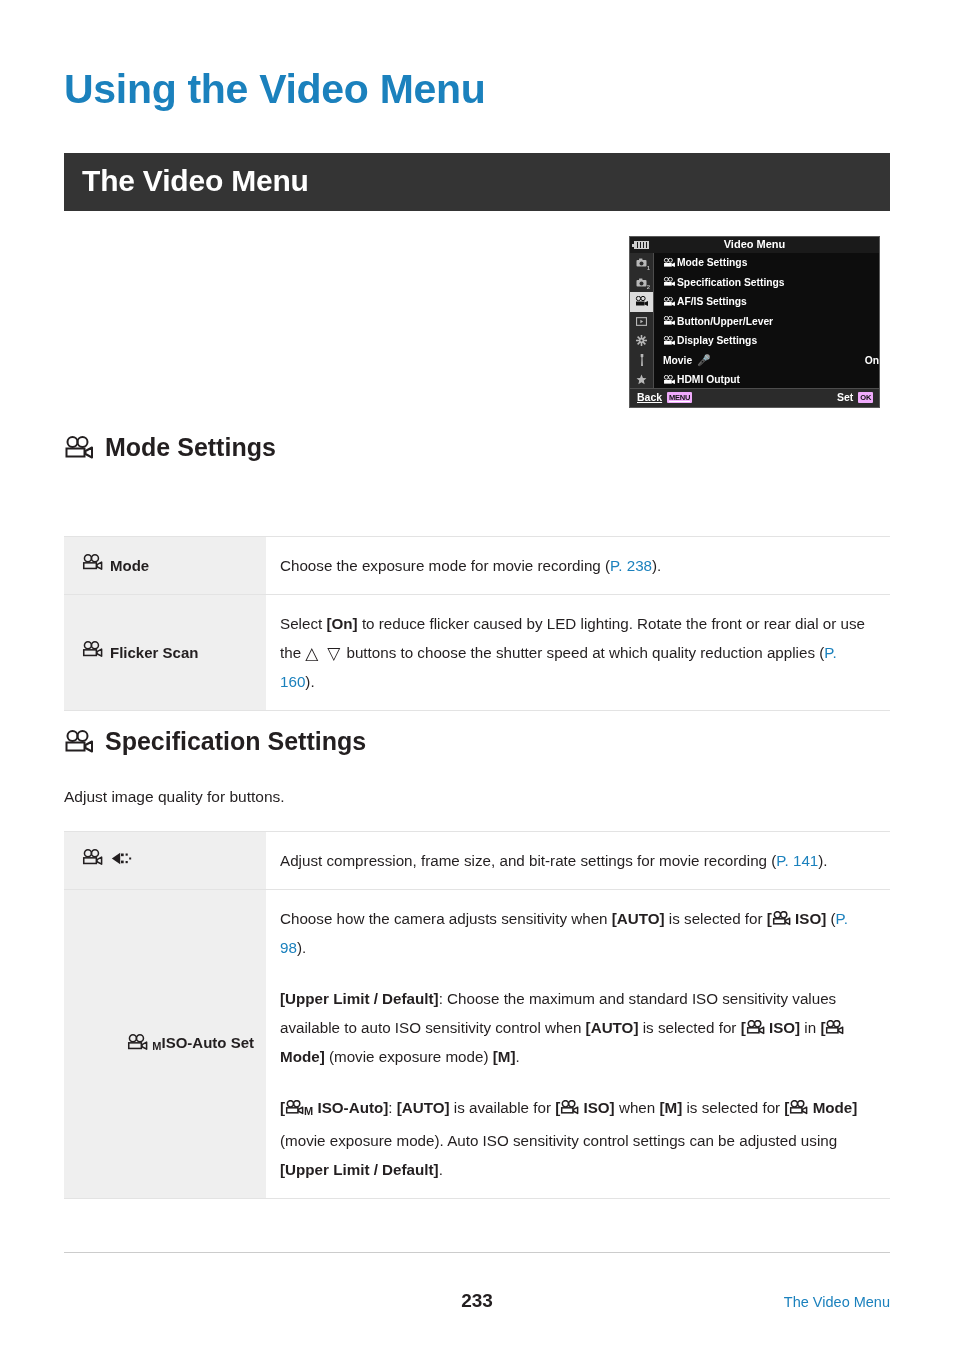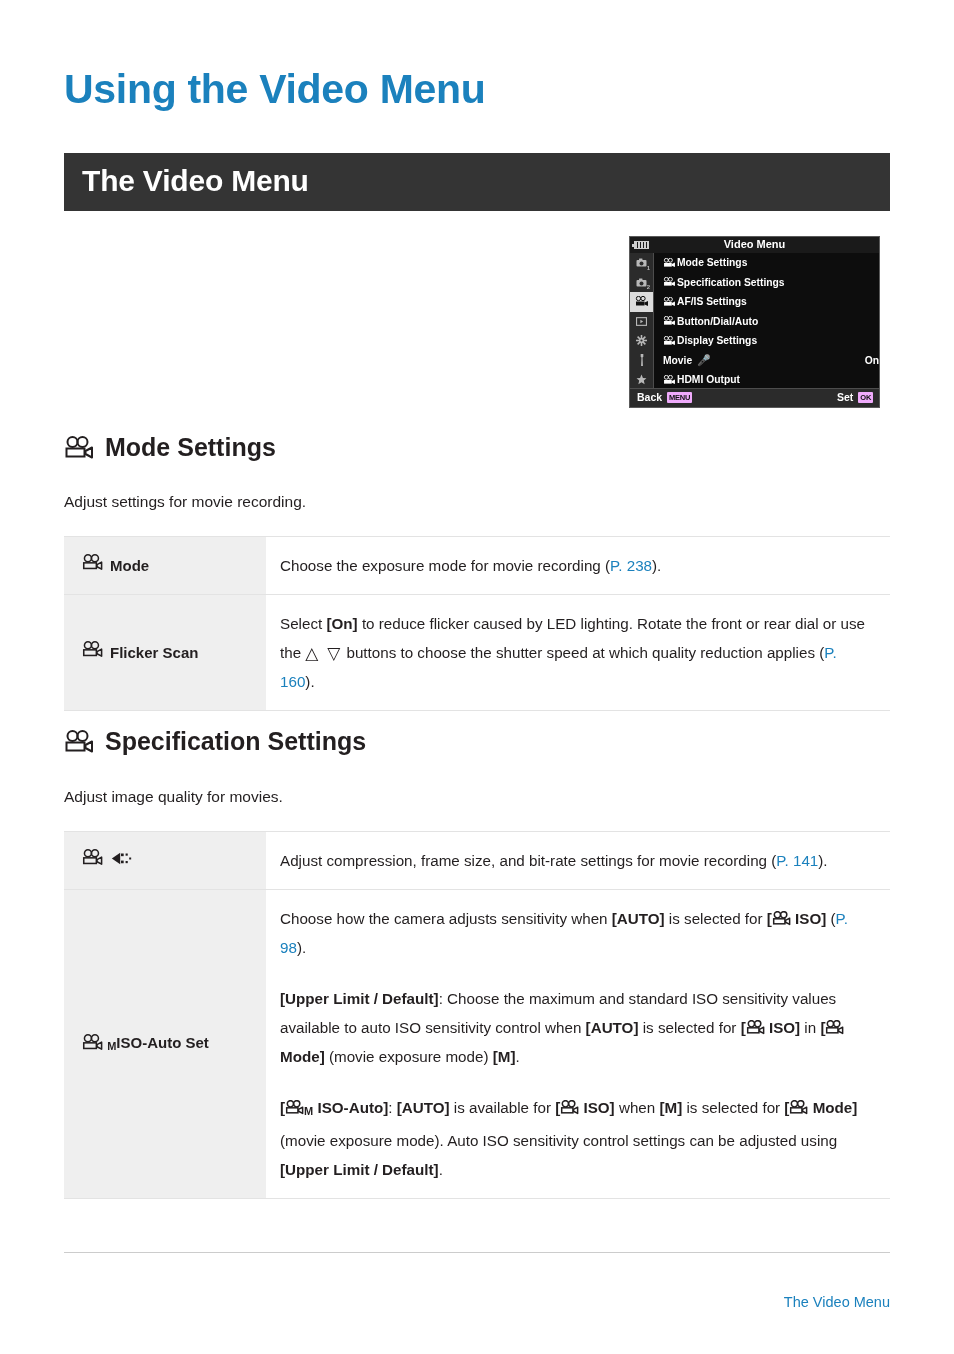--- a/index.html
+++ b/index.html
@@ -190,20 +190,21 @@
     border-top: 1px solid #4d4d4d;
   }
   .menu-footer .fl {
     position: absolute;
     left: 7px; top: 2px;
     font-size: 10.5px;
     font-weight: bold;
     color: #ffffff;
     display: flex;
     align-items: center;
+    text-decoration: underline;
   }
   .menu-footer .fr {
     position: absolute;
     right: 6px; top: 2px;
     font-size: 10.5px;
     font-weight: bold;
     color: #ffffff;
     display: flex;
     align-items: center;
   }
@@ -260,20 +261,21 @@
     padding: 0;
   }
   .spec-table tr td.col-label {
     width: 172px;
     background: #efefef;
     padding: 14px 12px 14px 18px;
     font-size: 15px;
     font-weight: bold;
     color: #231f20;
     line-height: 25px;
+    text-align: right;
   }
   .spec-table tr td.col-desc {
     background: #ffffff;
     padding: 14px 18px 14px 14px;
     font-size: 15.2px;
     line-height: 29px;
     color: #231f20;
     margin-left: 8px;
   }
   .spec-table .lbl-inner {
@@ -435,21 +437,21 @@
       </div>
       <div class="menu-row">
         <span class="mv-ico">
           <svg width="13" height="10" viewBox="0 0 28 22" aria-hidden="true">
             <circle cx="7" cy="5" r="4.3" fill="none" stroke="#fff" stroke-width="2"></circle>
             <circle cx="16" cy="5" r="4.3" fill="none" stroke="#fff" stroke-width="2"></circle>
             <rect x="2" y="11" width="17" height="8" fill="#fff"></rect>
             <path d="M19 13 L26 10 L26 20 L19 17 Z" fill="#fff"></path>
           </svg>
         </span>
-        <span>Button/Dial/Auto</span>
+        <span>Button/Upper/Lever</span>
       </div>
       <div class="menu-row">
         <span class="mv-ico">
           <svg width="13" height="10" viewBox="0 0 28 22" aria-hidden="true">
             <circle cx="7" cy="5" r="4.3" fill="none" stroke="#fff" stroke-width="2"></circle>
             <circle cx="16" cy="5" r="4.3" fill="none" stroke="#fff" stroke-width="2"></circle>
             <rect x="2" y="11" width="17" height="8" fill="#fff"></rect>
             <path d="M19 13 L26 10 L26 20 L19 17 Z" fill="#fff"></path>
           </svg>
         </span>
@@ -490,21 +492,20 @@
       <svg width="30" height="24" viewBox="0 0 30 24" aria-hidden="true">
         <circle cx="8.5" cy="6" r="5" fill="none" stroke="#231f20" stroke-width="2"></circle>
         <circle cx="18.5" cy="6" r="5" fill="none" stroke="#231f20" stroke-width="2"></circle>
         <rect x="2.5" y="12.5" width="18" height="8" fill="none" stroke="#231f20" stroke-width="2"></rect>
         <path d="M21.5 15 L28 11.5 L28 21.5 L21.5 18 Z" fill="none" stroke="#231f20" stroke-width="2" stroke-linejoin="round"></path>
       </svg>
     </span>
     <span>Mode Settings</span>
   </div>
 
-  <div class="sub-desc" style="top:490px;">Adjust settings for movie recording.</div>
 
   <table class="spec-table" style="top:536px;">
     <tbody>
         <tr>
       <td class="col-label">
         <span class="lbl-inner">
           <span>
             <svg width="21" height="17" viewBox="0 0 30 24" aria-hidden="true">
               <circle cx="8.5" cy="6" r="5" fill="none" stroke="#231f20" stroke-width="2.2"></circle>
               <circle cx="18.5" cy="6" r="5" fill="none" stroke="#231f20" stroke-width="2.2"></circle>
@@ -545,21 +546,21 @@
       <svg width="30" height="24" viewBox="0 0 30 24" aria-hidden="true">
         <circle cx="8.5" cy="6" r="5" fill="none" stroke="#231f20" stroke-width="2"></circle>
         <circle cx="18.5" cy="6" r="5" fill="none" stroke="#231f20" stroke-width="2"></circle>
         <rect x="2.5" y="12.5" width="18" height="8" fill="none" stroke="#231f20" stroke-width="2"></rect>
         <path d="M21.5 15 L28 11.5 L28 21.5 L21.5 18 Z" fill="none" stroke="#231f20" stroke-width="2" stroke-linejoin="round"></path>
       </svg>
     </span>
     <span>Specification Settings</span>
   </div>
 
-  <div class="sub-desc" style="top:785px;">Adjust image quality for movies.</div>
+  <div class="sub-desc" style="top:785px;">Adjust image quality for buttons.</div>
 
   <table class="spec-table" style="top:831px;">
     <tbody>
         <tr>
       <td class="col-label">
         <span class="lbl-inner">
           <span>
             <svg width="21" height="17" viewBox="0 0 30 24" aria-hidden="true">
               <circle cx="8.5" cy="6" r="5" fill="none" stroke="#231f20" stroke-width="2.2"></circle>
               <circle cx="18.5" cy="6" r="5" fill="none" stroke="#231f20" stroke-width="2.2"></circle>
@@ -633,15 +634,16 @@
                     <rect x="2.5" y="12.5" width="18" height="8" fill="none" stroke="#231f20" stroke-width="2.4"></rect>
                     <path d="M21.5 15 L28 11.5 L28 21.5 L21.5 18 Z" fill="none" stroke="#231f20" stroke-width="2.4" stroke-linejoin="round"></path>
                   </svg></span><span> Mode]</span></strong><span> (movie exposure mode). Auto ISO sensitivity control settings can be adjusted using </span><strong>[Upper Limit / Default]</strong><span>.</span></div>
 
       </td>
     </tr>
   </tbody>
     </table>
 
   <div class="foot-rule"></div>
+  <div class="page-number">233</div>
   <div class="foot-link">The Video Menu</div>
 
 </div>
 
 </body></html>

